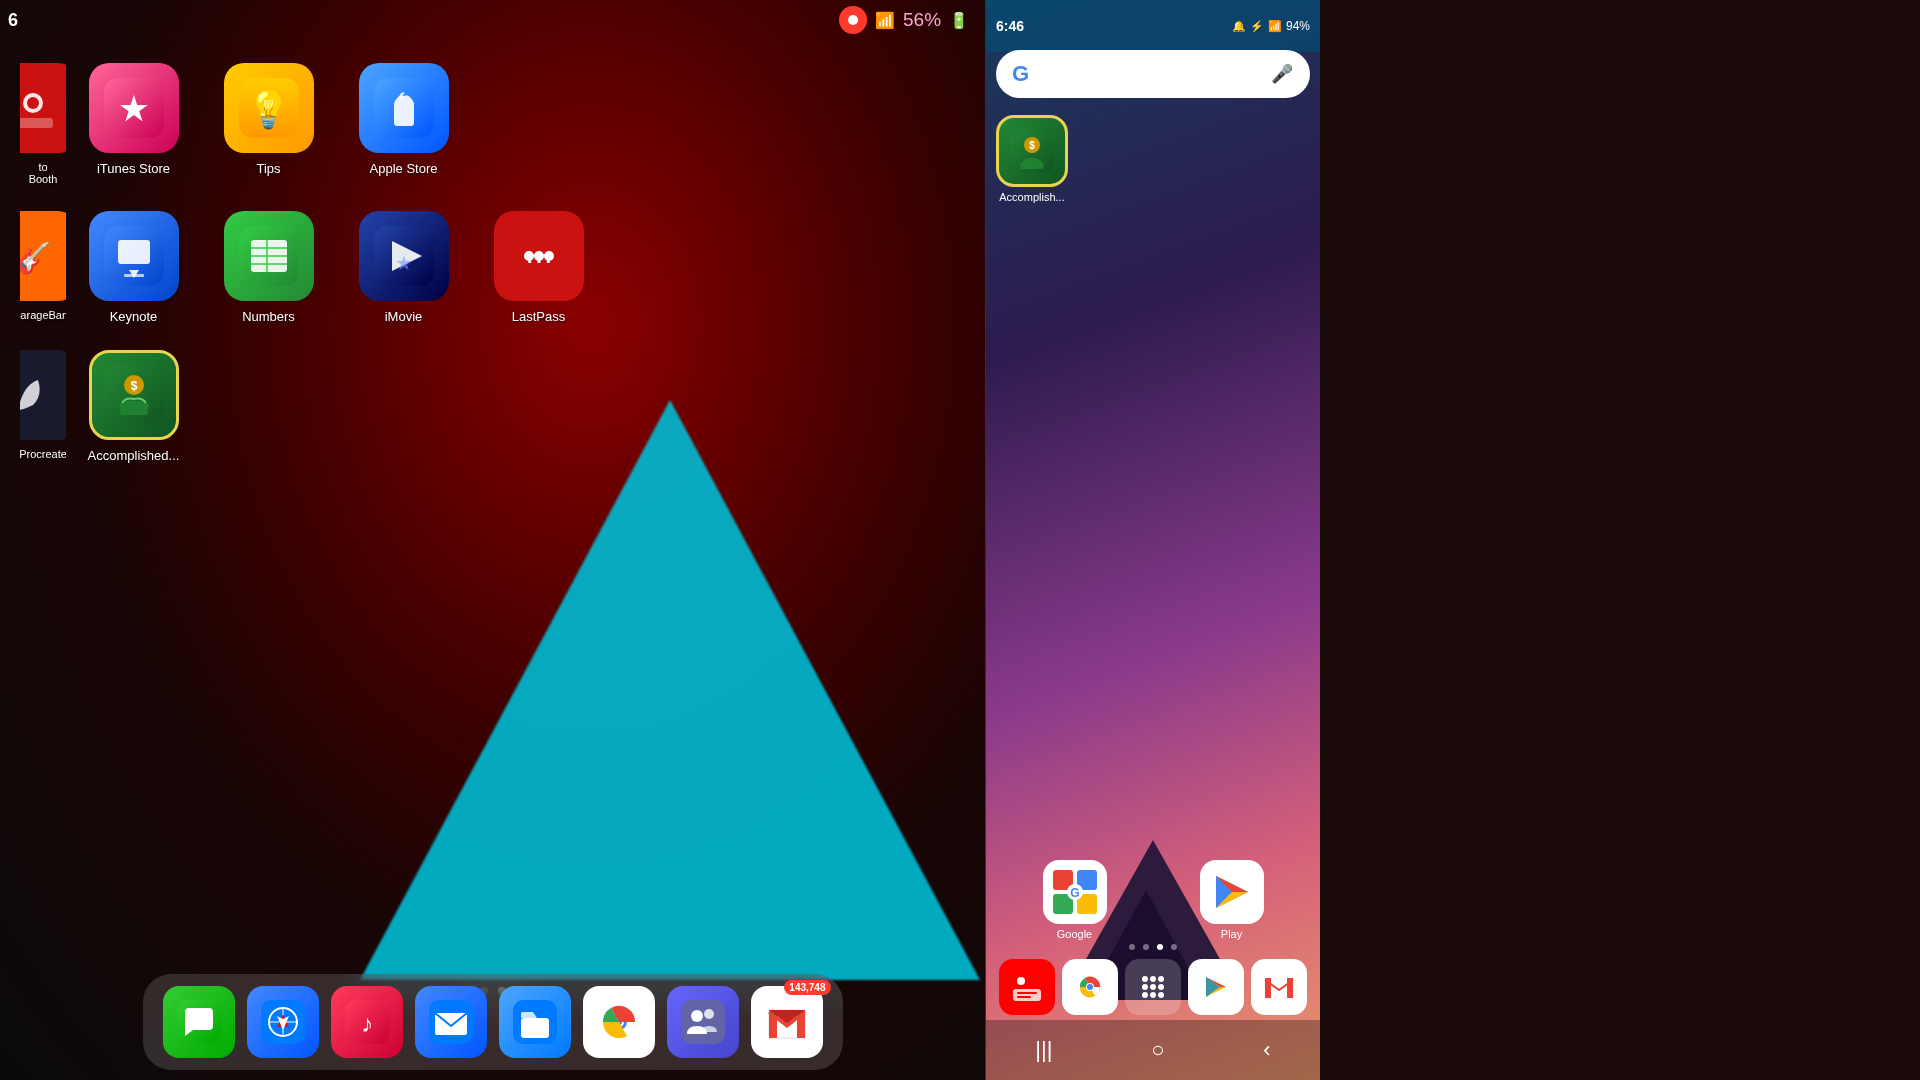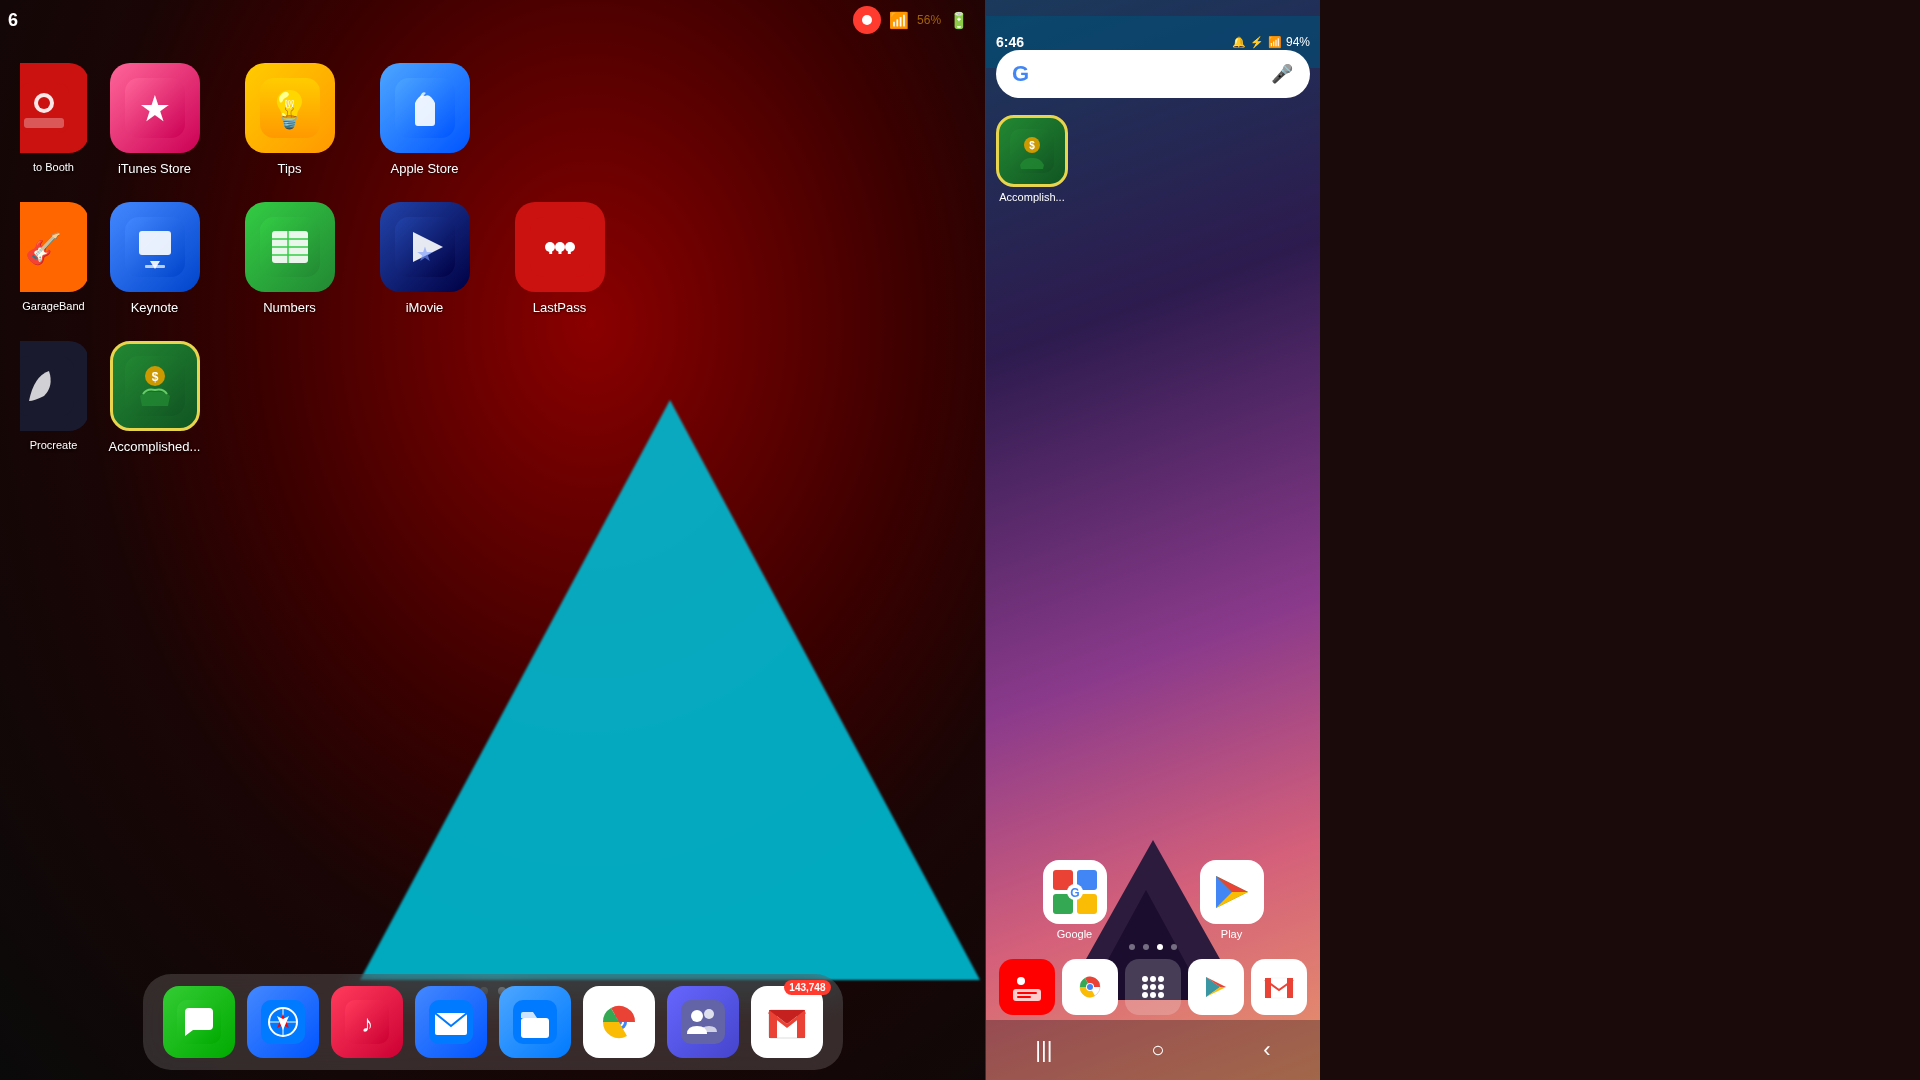--- a/index.html
+++ b/index.html
@@ -82,22 +82,22 @@
 
     .record-dot::after {
       content: '';
       width: 10px;
       height: 10px;
       background: white;
       border-radius: 50%;
     }
 
     .status-text {
-      color: #a16207;
-      font-size: 12px;
+      color: #f9a8d4;
+      font-size: 19px;
       font-weight: 500;
     }
 
     
     .app-grid {
       position: absolute;
       top: 55px;
       left: 0;
       right: 0;
       padding: 0 20px;
@@ -165,21 +165,21 @@
     .icon-accomplished { background: linear-gradient(135deg, #228833, #115522); }
     
     .icon-photo-booth { background: #cc1111; }
     
     .icon-garageband { background: #ff6600; }
     
     .icon-procreate { background: #1a1a2e; }
 
     
     .app-item.partial {
-      width: 67px;
+      width: 46px;
       overflow: hidden;
     }
 
     .app-item.partial .app-icon {
       width: 90px;
       position: relative;
       left: -10px;
     }
 
     .app-item.partial .app-label {
@@ -305,21 +305,21 @@
       width: 0;
       height: 0;
       border-left: 60px solid transparent;
       border-right: 60px solid transparent;
       border-bottom: 110px solid #1a0d2e;
     }
 
     
     .phone-status {
       position: absolute;
-      top: 16px;
+      top: 0;
       left: 0;
       right: 0;
       height: 52px;
       background: rgba(0,80,120,0.6);
       display: flex;
       align-items: center;
       justify-content: space-between;
       padding: 0 10px;
       z-index: 10;
     }

